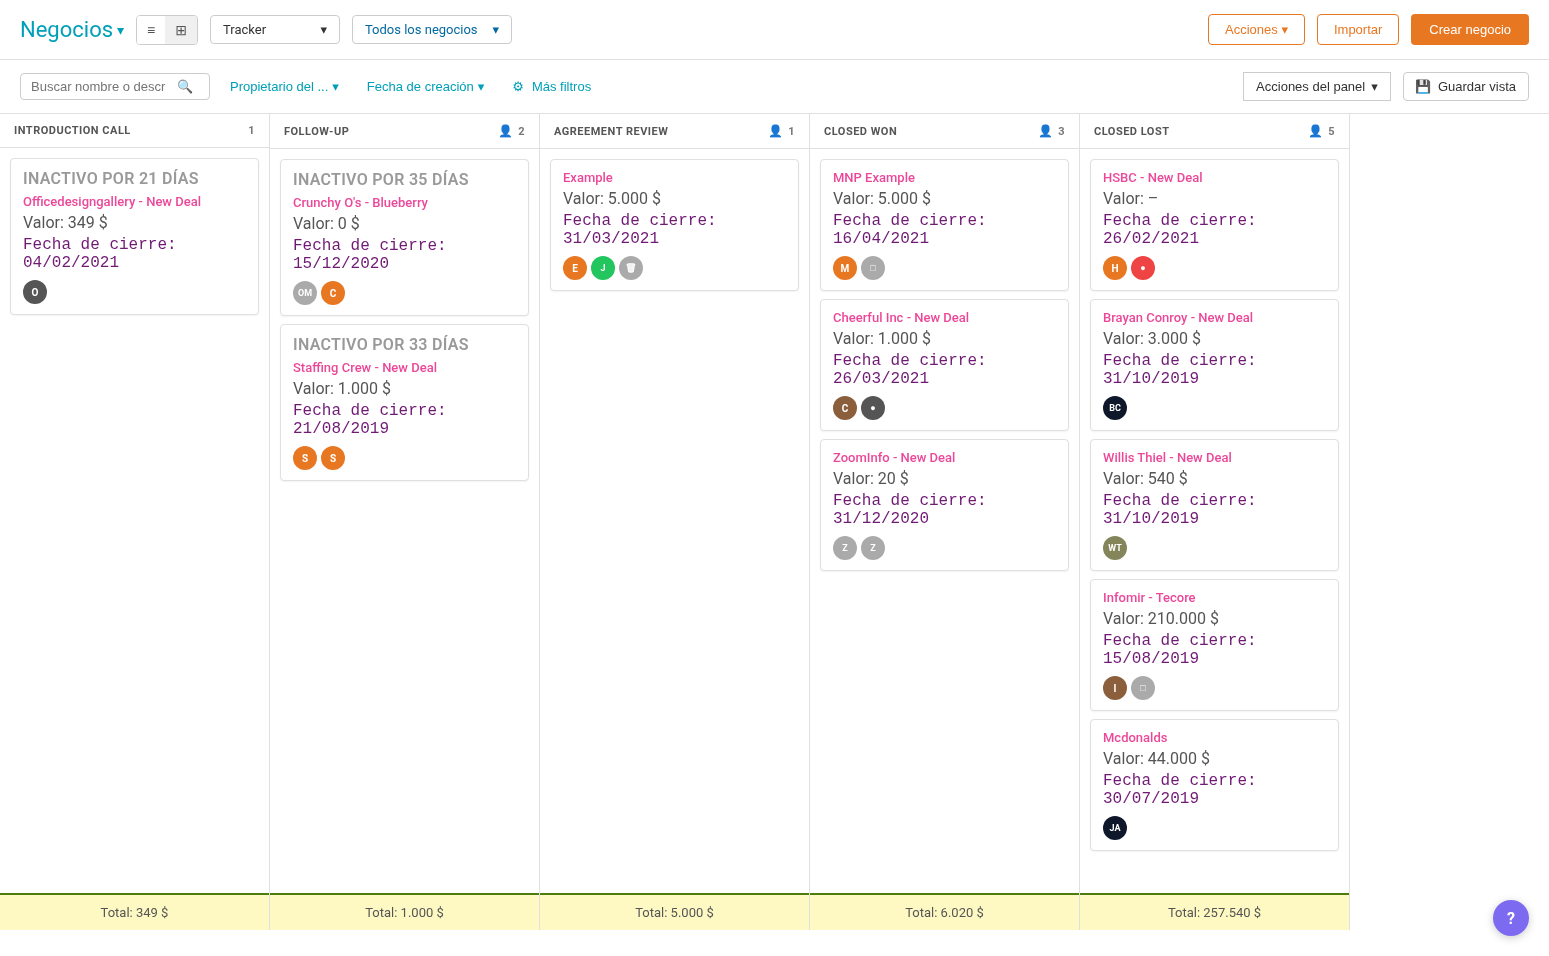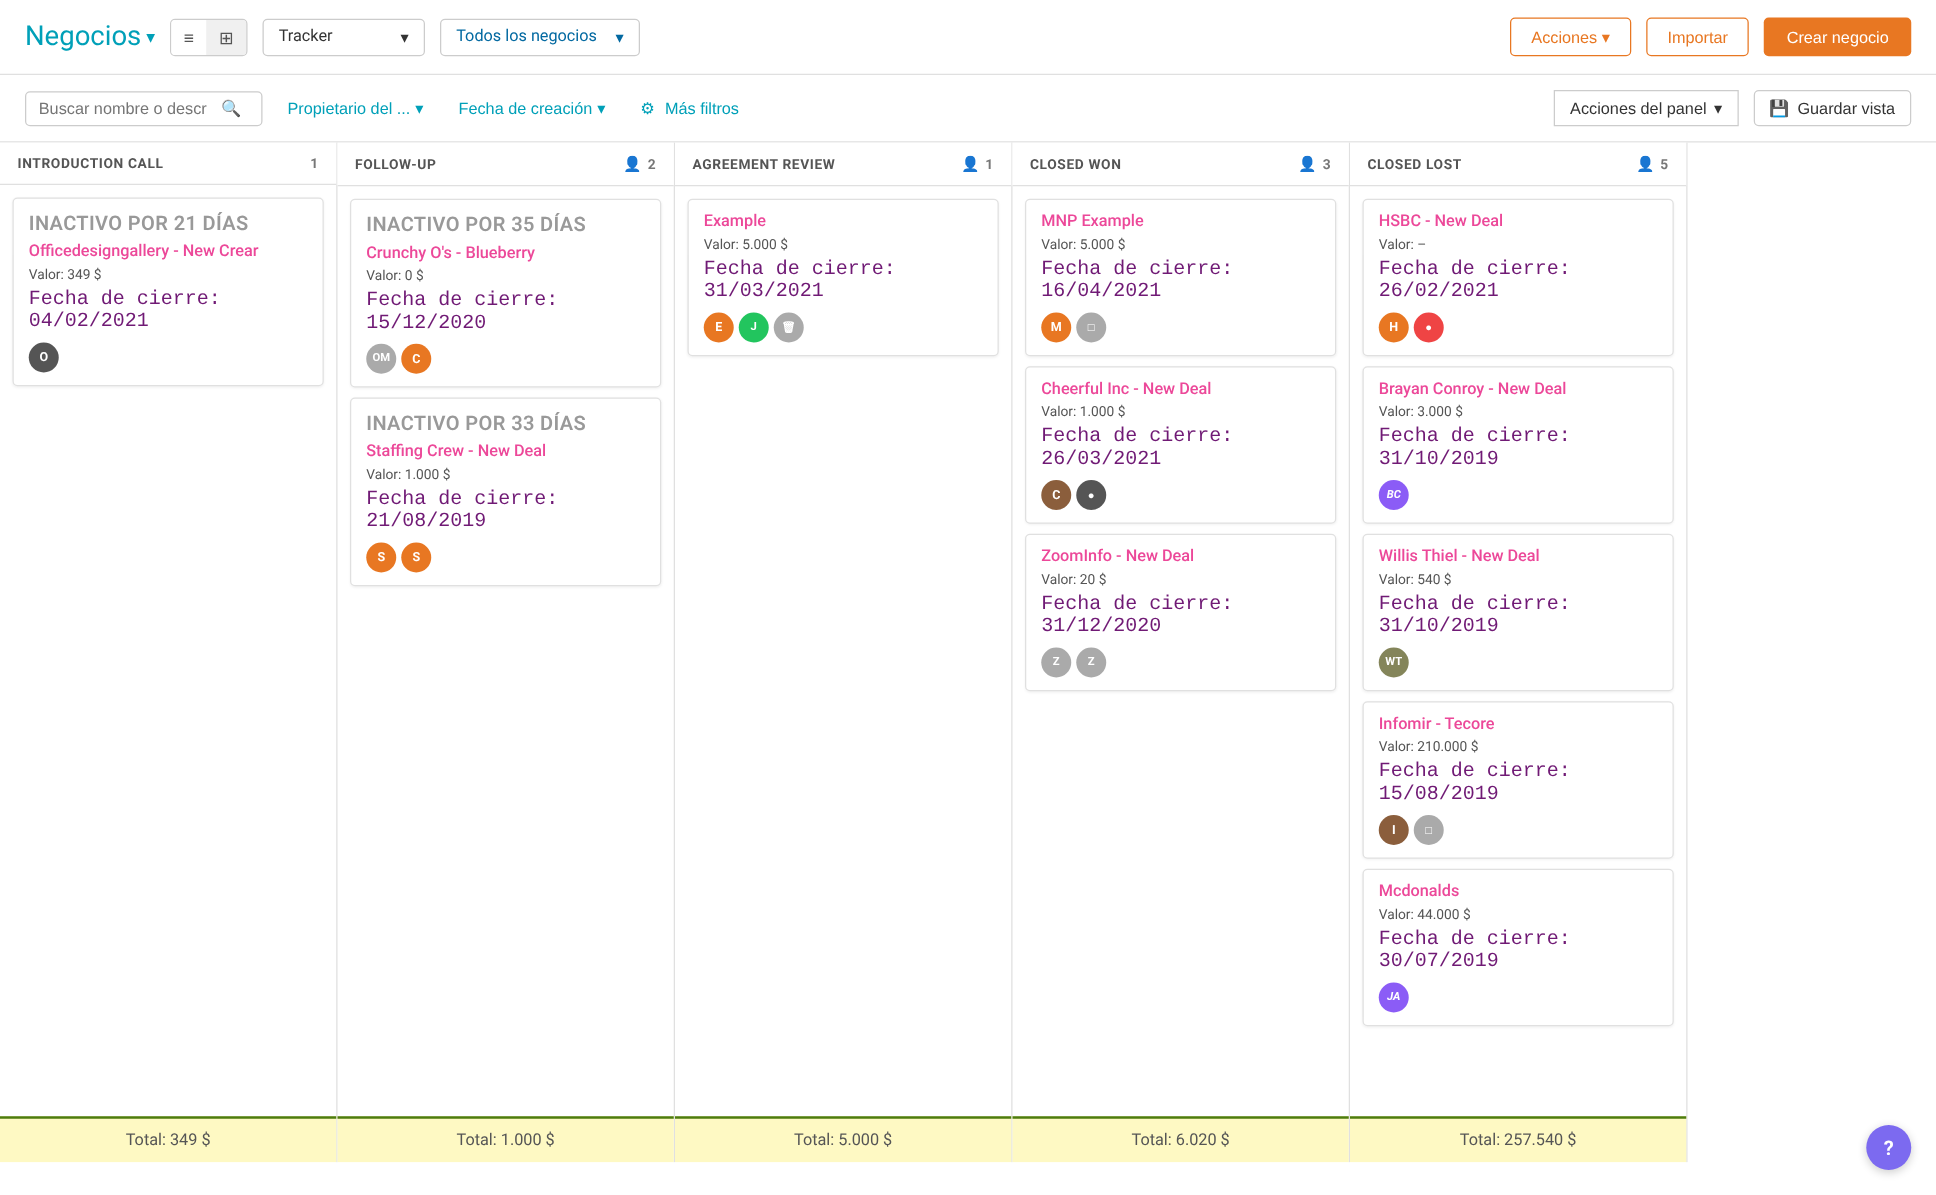--- a/index.html
+++ b/index.html
@@ -85,35 +85,35 @@
     .card {
       background: #fff; border: 1px solid #e0e0e0; border-radius: 4px;
       padding: 10px 12px; display: flex; flex-direction: column; gap: 4px;
       box-shadow: 0 1px 2px rgba(0,0,0,0.05);
     }
     .card-inactive {
       font-size: 16px; color: #999; font-weight: 600; text-transform: uppercase; letter-spacing: 0.3px;
       margin-bottom: 2px;
     }
     .card-title { color: #ec4899; font-size: 13px; cursor: pointer; font-weight: 500; }
-    .card-value { font-size: 11px; color: #555; }
+    .card-value { font-size: 16px; color: #555; }
     .card-date { font-size: 16px; color: #701a75; font-family: Liberation Mono, monospace; }
     .card-avatars { display: flex; gap: 4px; margin-top: 4px; flex-wrap: wrap; }
     .avatar {
       width: 24px; height: 24px; border-radius: 50%; display: flex; align-items: center;
       justify-content: center; font-size: 9px; font-weight: 700; color: #fff; flex-shrink: 0;
     }
     .col-footer {
       padding: 10px 14px; border-top: 2px solid #4d7c0f; font-size: 13px;
       color: #555; background: #fef9c3; text-align: center;
     }
 
     
     .av-orange { background: #e87722; }
-    .av-teal { background: #8b5cf6; font-style: italic; }
+    .av-teal { background: #0f172a; }
     .av-gray { background: #aaa; }
     .av-dark { background: #555; }
     .av-green { background: #22c55e; }
     .av-red { background: #ef4444; }
     .av-olive { background: #84855a; }
     .av-brown { background: #8B5E3C; }
 
     
     .help-btn {
       position: fixed; bottom: 20px; right: 20px; width: 36px; height: 36px;
@@ -188,21 +188,21 @@
       <div class="col-header">
         <span>INTRODUCTION CALL</span>
     <span class="col-count">
 
       <span>1</span>
     </span>
       </div>
       <div class="col-cards">
         <div class="card">
           <div class="card-inactive">INACTIVO POR 21 DÍAS</div>
-          <div class="card-title">Officedesigngallery - New Crear</div>
+          <div class="card-title">Officedesigngallery - New Deal</div>
           <div class="card-value">Valor: 349 $</div>
           <div class="card-date">Fecha de cierre: 04/02/2021</div>
           <div class="card-avatars">
             <div class="avatar av-dark" style="font-size:10px;">O</div>
           </div>
         </div>
       </div>
       <div class="col-footer">Total: 349 $</div>
     </div>
     <div class="kanban-col">

